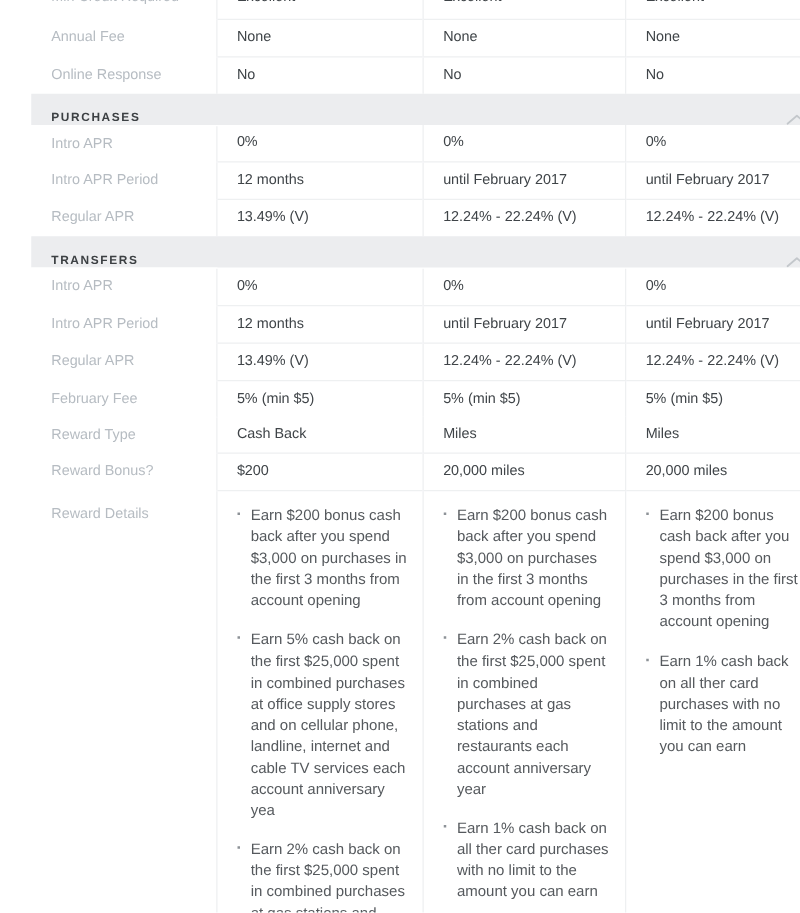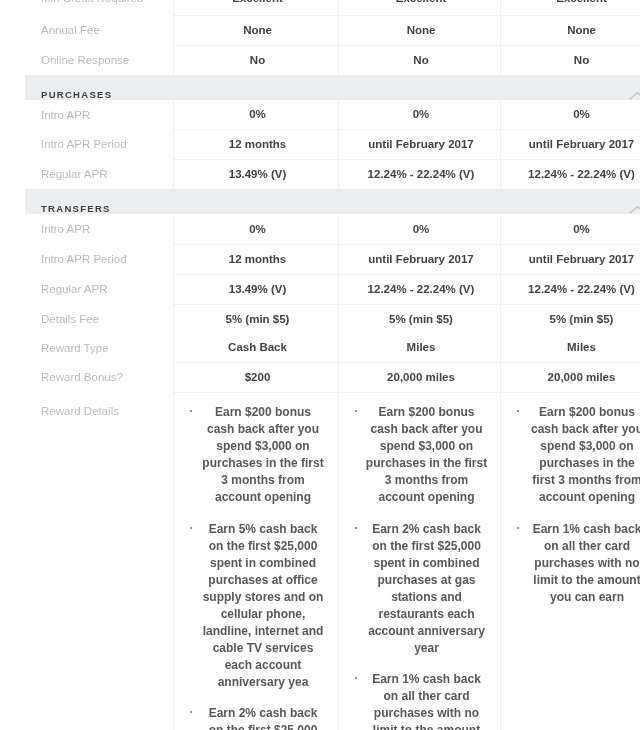--- a/index.html
+++ b/index.html
@@ -40,25 +40,24 @@
 
   
   tr.data-row td { background: #ffffff; vertical-align: top; }
   td.lbl {
     font-size: 11.5px; color: #b6bcc2; font-weight: 400;
     padding: 7px 10px 7px 16px; line-height: 1.25;
     border-top: 1px solid #ffffff; background: #fff;
     white-space: nowrap;
   }
   td.val {
-    font-size: 11.5px; color: #3f4448; font-weight: 700;
+    font-size: 11.5px; color: #3f4448; font-weight: 400;
     padding: 7px 12px 7px 16px; line-height: 1.3;
     border-top: 1px solid #eef0f1;
     border-left: 1px solid #eef0f1;
-    text-align: center;
   }
   td.edge { border-left: 1px solid #eef0f1; background:#fff; border-top: 1px solid #eef0f1;}
   tr.first-after-section td.val { border-top: none; }
   tr.first-after-section td.edge { border-top: none; }
 
   td.val-tall { padding-top: 11px; padding-bottom: 14px; }
   td.lbl-tall { padding-top: 11px; }
 
   
   ul.bullets { margin: 0; padding: 0; list-style: none; }
@@ -192,21 +191,21 @@
           <td class="edge"></td>
         </tr>
         <tr class="data-row">
           <td class="lbl">Regular APR</td>
           <td class="val">13.49% (V)</td>
           <td class="val">12.24% - 22.24% (V)</td>
           <td class="val">12.24% - 22.24% (V)</td>
           <td class="edge"></td>
         </tr>
         <tr class="data-row">
-          <td class="lbl">Details Fee</td>
+          <td class="lbl">February Fee</td>
           <td class="val">5% (min $5)</td>
           <td class="val">5% (min $5)</td>
           <td class="val">5% (min $5)</td>
           <td class="edge"></td>
         </tr>
         <tr class="data-row first-after-section">
           <td class="lbl">Reward Type</td>
           <td class="val">Cash Back</td>
           <td class="val">Miles</td>
           <td class="val">Miles</td>

